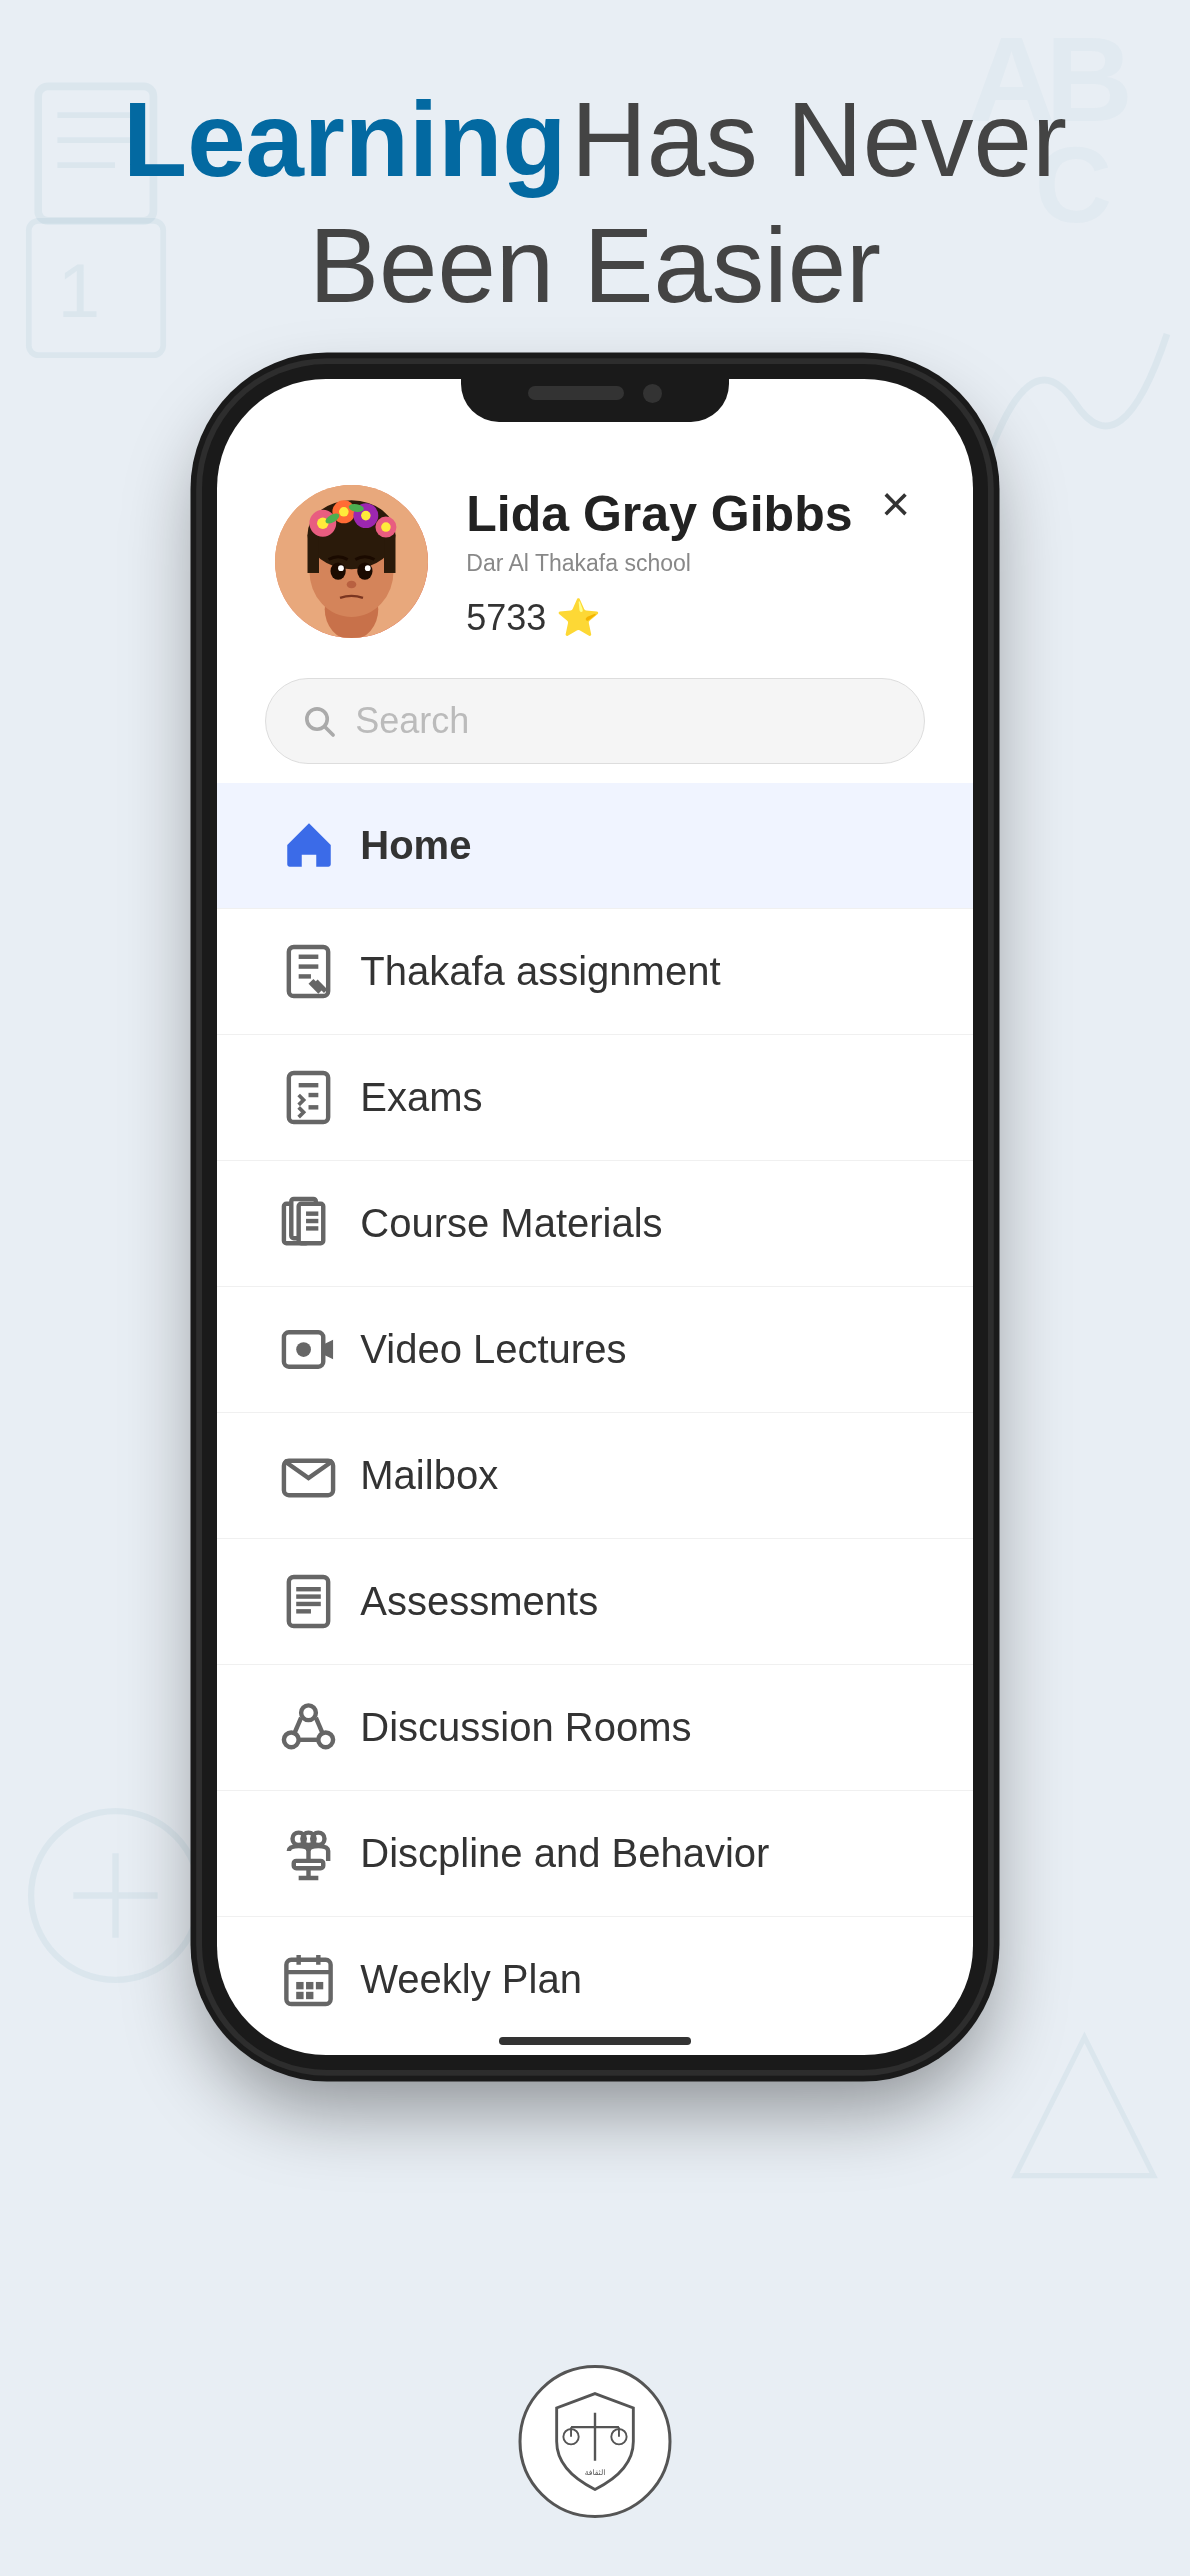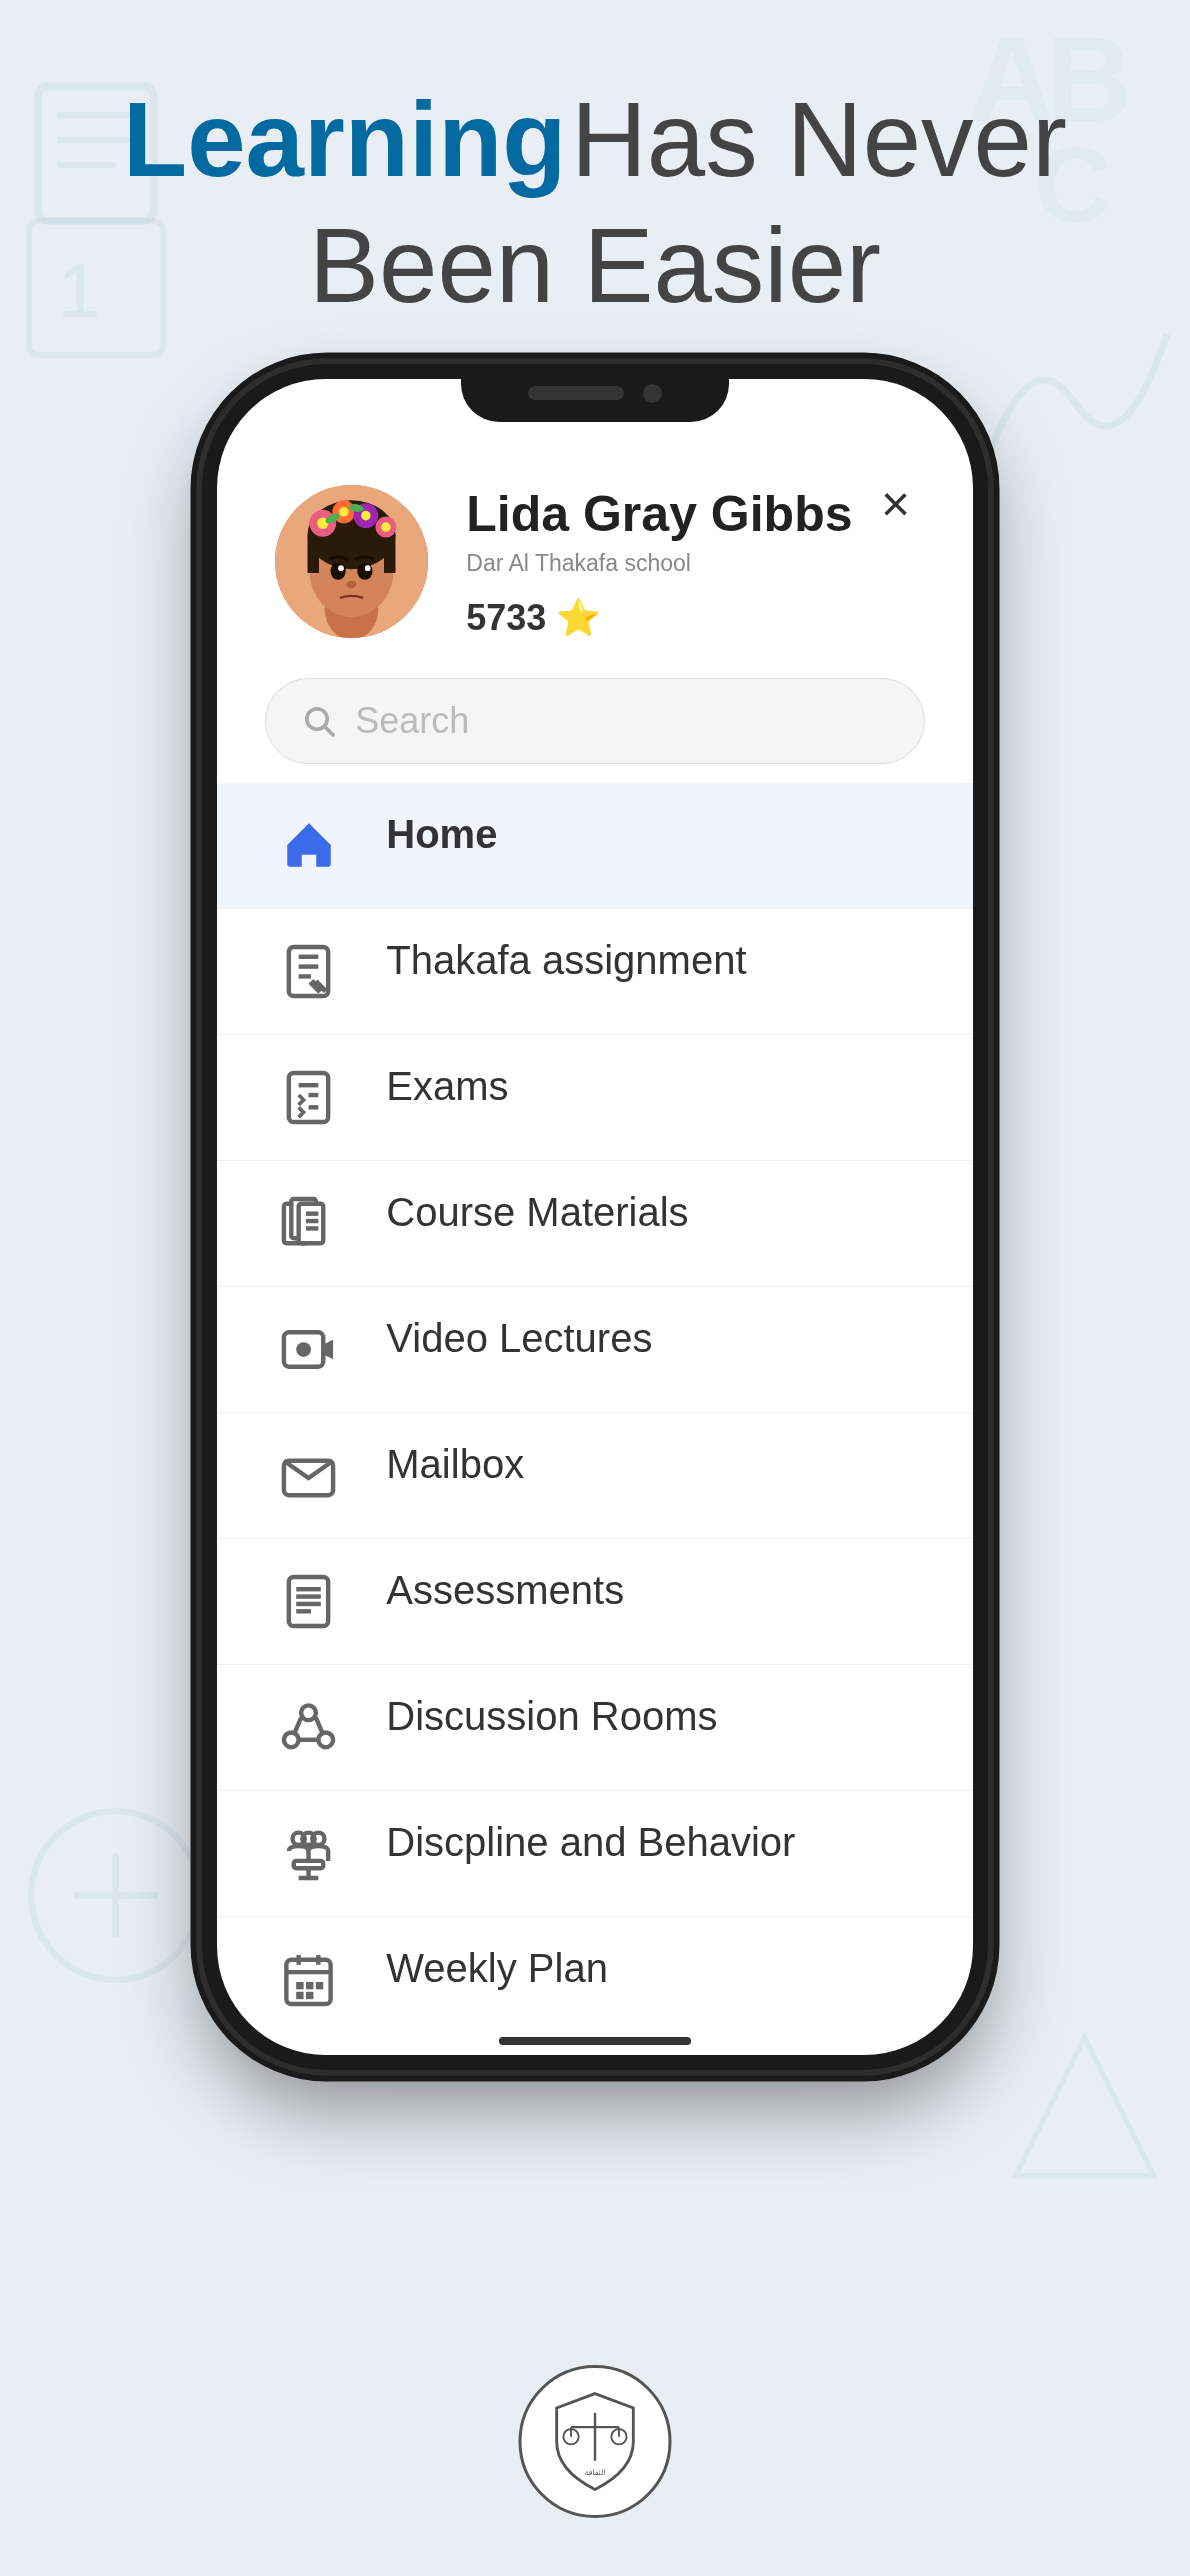--- a/index.html
+++ b/index.html
@@ -156,21 +156,20 @@
     .profile-school {
       font-size: 23px;
       color: #888;
       margin-top: 5.8px;
     }
 
     .profile-score {
       font-size: 36px;
       color: #333;
       margin-top: 20px;
-      font-weight: bold;
     }
 
     
     .search-bar {
       margin: 9.6px 48px 19px 48px;
       background: #f5f5f5;
       border-radius: 48px;
       border: 1.4px solid #ddd;
       display: flex;
       align-items: center;
@@ -189,22 +188,23 @@
     }
 
     
     .menu-list {
       flex: 1;
       overflow: hidden;
     }
 
     .menu-item {
       display: flex;
+      align-items: center;
       padding: 29px 58px;
-      gap: 44px;
+      gap: 18px;
       border-bottom: 1px solid #f0f0f0;
       cursor: pointer;
     }
 
     .menu-item.active {
       background: #f0f4ff;
     }
 
     .menu-icon {
       width: 67px;

